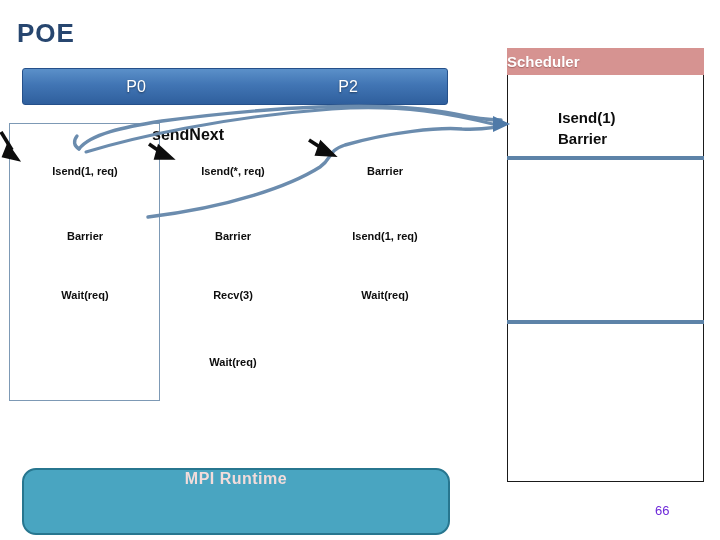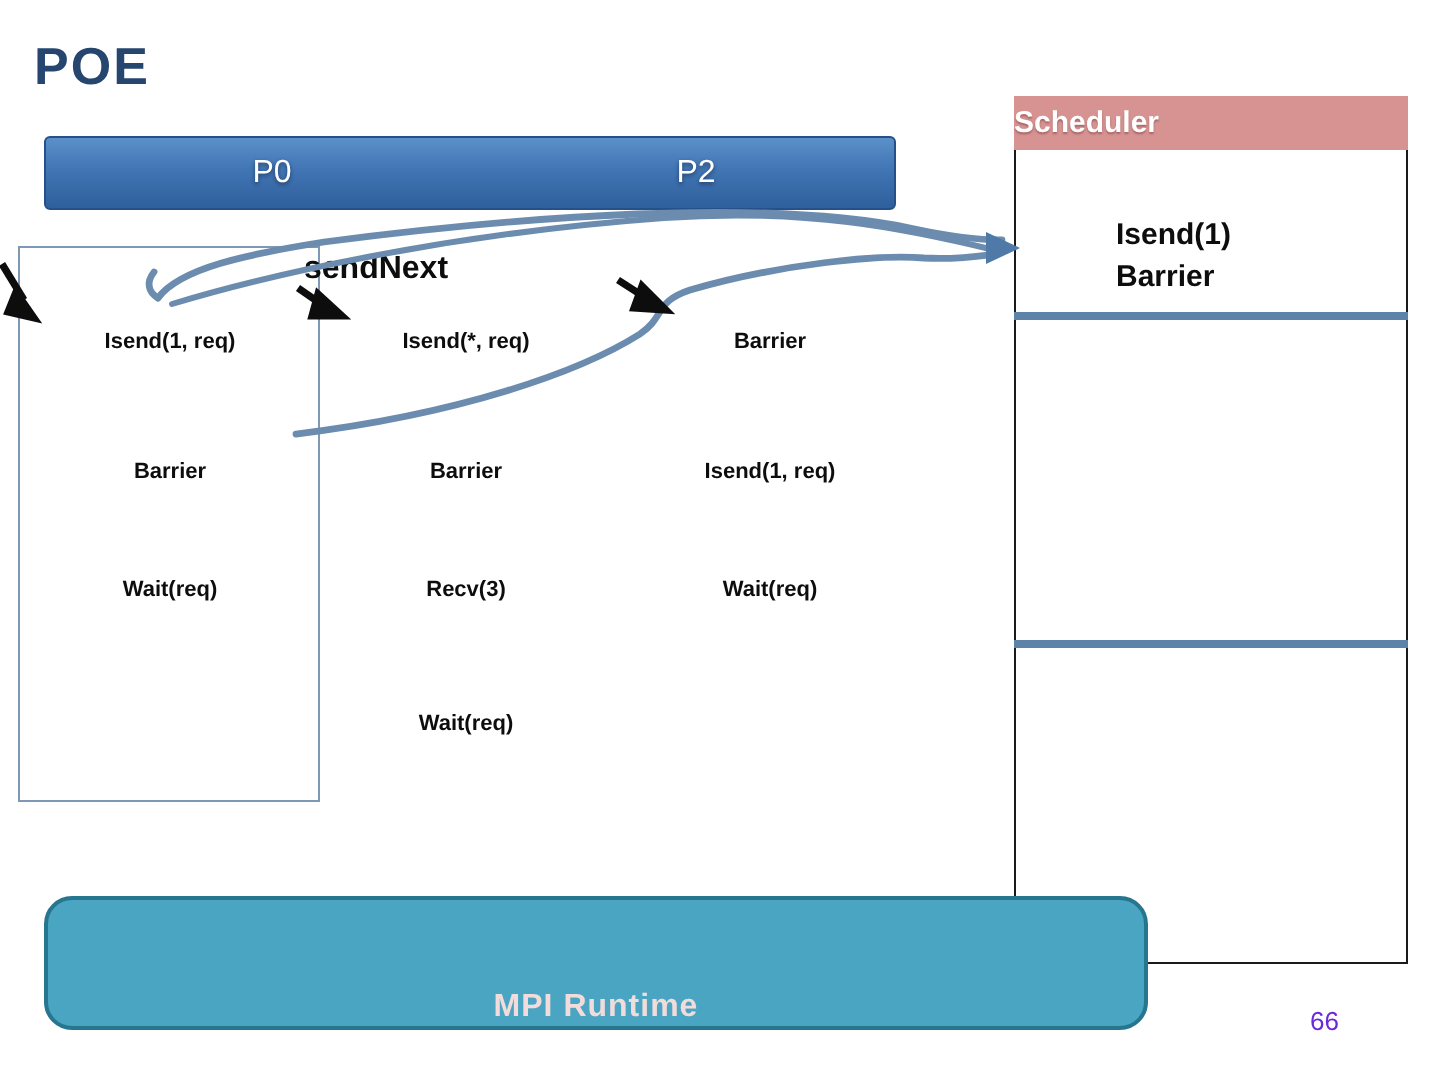--- a/index.html
+++ b/index.html
@@ -50,23 +50,23 @@
     box-sizing:border-box;position:relative;
   }
   .sched-entry{position:absolute;left:50px;font-size:15px;font-weight:700;color:#0d0d0d;white-space:nowrap;}
   .sched-entry.e1{top:18px;margin-top:16px;}
   .sched-entry.e2{top:55px;}
   .sched-divider{position:absolute;left:-1px;right:-1px;height:4px;background:#5d83a8;}
   .sched-divider.d1{top:81px;}
   .sched-divider.d2{top:245px;}
   
   .runtime-box{
-    position:absolute;left:22px;top:448px;width:552px;height:67px;
+    position:absolute;left:22px;top:468px;width:428px;height:67px;
     background:#49a5c1;border:2px solid #27768f;border-radius:14px;
-    display:flex;align-items:flex-end;justify-content:center;box-sizing:border-box;
+    display:flex;align-items:flex-start;justify-content:center;box-sizing:border-box;
   }
   .runtime-label{font-size:16px;font-weight:700;color:#f2dcdb;letter-spacing:.5px;}
   
   .page-number{position:absolute;left:655px;top:503px;font-size:13px;color:#6d28d9;}
   
   svg.overlay{position:absolute;left:0;top:0;z-index:3;pointer-events:none;}
 </style>
 </head>
 <body>
 

